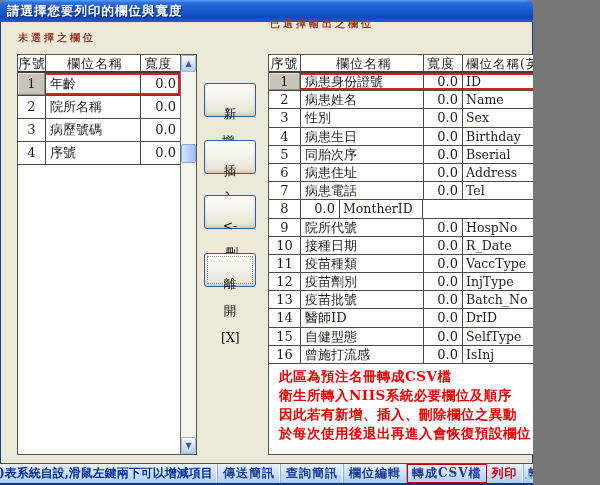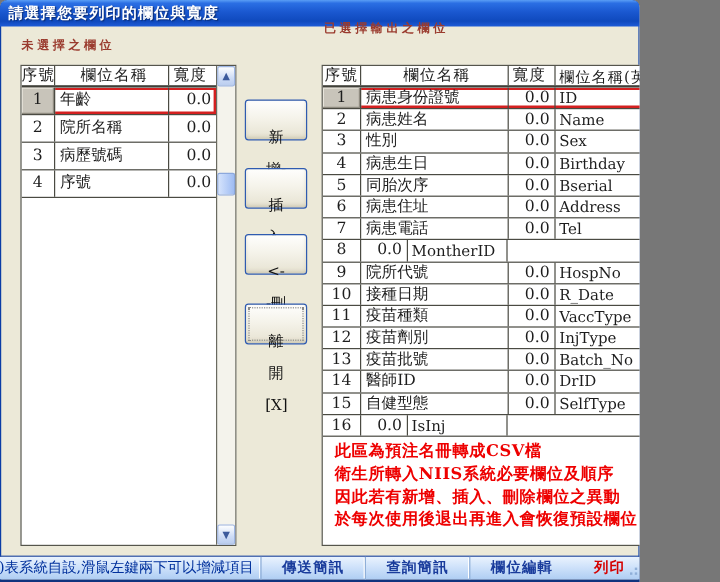--- a/index.html
+++ b/index.html
@@ -106,24 +106,24 @@
   
   .bottombar{
     position:absolute;left:0;right:0;top:463px;height:22px;
     background:linear-gradient(180deg,#EAF3FE 0%,#CFE2FA 45%,#AECDF3 100%);
     border-top:1px solid #2A52A8;border-bottom:2px solid #10337E;
     box-sizing:border-box;display:flex;align-items:center;
     font-family:"DejaVu Serif",serif;
   }
   .status-hint{
     width:216px;flex:none;overflow:hidden;white-space:nowrap;
-    color:#00309C;font-weight:normal;font-size:12px;padding-left:1px;text-indent:-2px;
+    color:#00309C;font-weight:bold;font-size:12px;padding-left:1px;text-indent:-2px;
   }
   .bb-btn{
-    flex:none;padding:0 17px;height:19px;line-height:19px;white-space:nowrap;
+    flex:none;padding:0 5px;height:19px;line-height:19px;white-space:nowrap;
     color:#1A3C9C;font-weight:bold;font-size:12px;cursor:pointer;
     border-left:1px solid #8FAFD8;box-shadow:-2px 0 0 -1px #FFFFFF;
     letter-spacing:1px;
   }
   .bb-btn.highlight{box-shadow:inset 0 0 0 1px #C00000;border-left:1px solid #8FAFD8;}
   .bb-btn.red_text{color:#D40000;border-left:none;box-shadow:none;}
   .grip{position:absolute;right:2px;bottom:4px;width:10px;height:10px;}
   .grip i{position:absolute;width:2px;height:2px;background:#8FAFD8;}
   .grip i:nth-child(1){right:0;bottom:0;}
   .grip i:nth-child(2){right:4px;bottom:0;}
@@ -314,20 +314,21 @@
           <div class="row">
             <span class="cell c-no">15</span>
             <span class="cell c-name">自健型態</span>
             <span class="cell c-w">0.0</span>
             <span class="cell c-en">SelfType</span>
             <span class="cell c-x"></span>
           </div>
 
           <div class="row">
             <span class="cell c-no">16</span>
+            <span class="cell c-name">曾施打流感</span>
             <span class="cell c-w">0.0</span>
             <span class="cell c-en">IsInj</span>
             <span class="cell c-x"></span>
           </div>
         </div>
       <div class="note">
         <div>此區為預注名冊轉成CSV檔</div>
         <div>衛生所轉入NIIS系統必要欄位及順序</div>
         <div>因此若有新增、插入、刪除欄位之異動</div>
         <div>於每次使用後退出再進入會恢復預設欄位</div>
@@ -343,20 +344,21 @@
   <div class="bottombar">
     <span class="status-hint">)表系統自設,滑鼠左鍵兩下可以增減項目</span>
     <div style="display:flex;">
 
         <span class="bb-btn">傳送簡訊</span>
 
         <span class="bb-btn">查詢簡訊</span>
 
         <span class="bb-btn">欄位編輯</span>
 
+        <span class="bb-btn highlight">轉成CSV檔</span>
 
         <span class="bb-btn red_text">列印</span>
 
         <span class="bb-btn">轉成文字檔</span>
 
         <span class="bb-btn">離 開</span>
       </div>
     <span class="grip">
         <i></i>
         <i></i>

